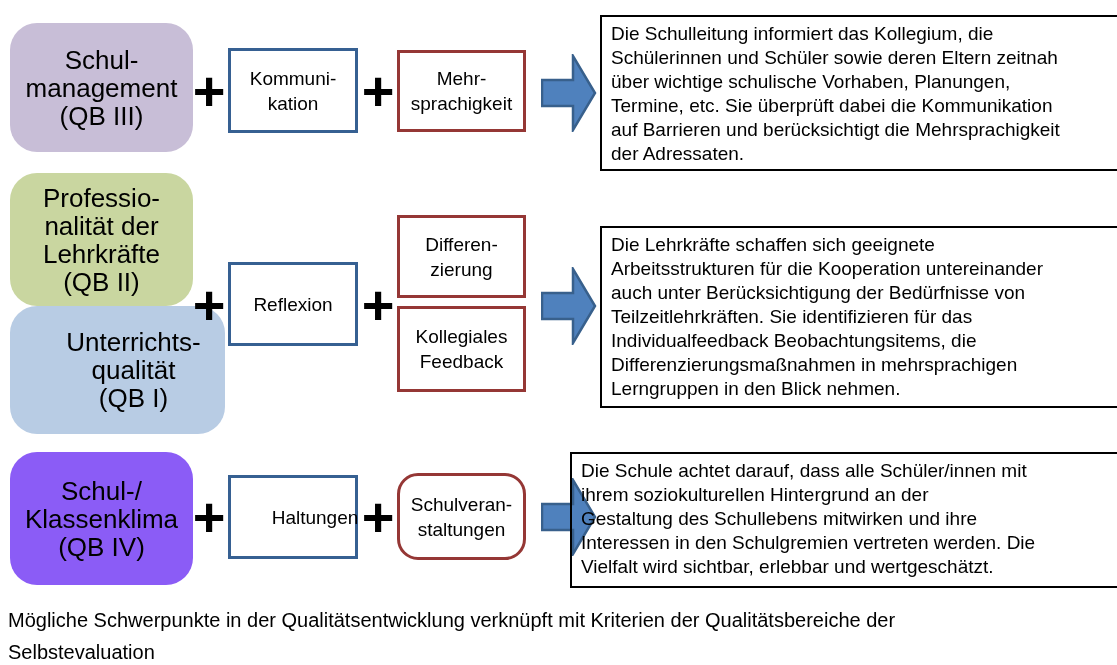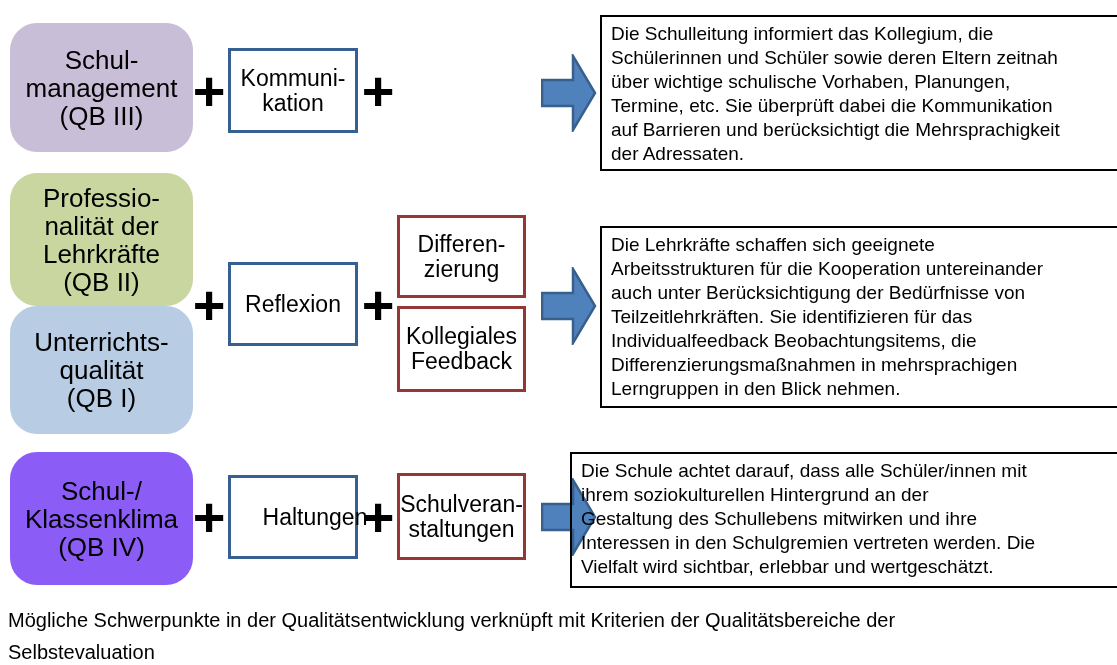--- a/index.html
+++ b/index.html
@@ -9,21 +9,21 @@
   }
   .qb {
     position:absolute; width:183px; border-radius:27px;
     display:flex; align-items:center; justify-content:center;
     text-align:center; font-size:26px; line-height:28px; white-space:pre-line;
   }
   .stroke-box {
     position:absolute; width:130px; background:#fff;
     border:3px solid #366092; box-sizing:border-box;
     display:flex; align-items:center; justify-content:center;
-    text-align:center; font-size:23px; line-height:25px; white-space:pre-line;
+    text-align:center; font-size:19px; line-height:25px; white-space:pre-line;
   }
   .plus {
     position:absolute; transform:translate(-50%,-50%);
     font-size:56px; font-weight:bold; line-height:1;
   }
   .arrow { position:absolute; width:56px; height:78px; }
   .desc {
     position:absolute; width:571px; border:2px solid #000; box-sizing:border-box;
     padding:5px 9px; font-size:19px; line-height:24px; white-space:pre;
   }
@@ -41,37 +41,41 @@
     <span>Schul-
 management
 (QB III)</span>
   </div>
   <div class="plus" style="left:209px;top:91px;">+</div>
   <div class="stroke-box" style="left: 228px; top: 48px; height: 85px; border-color: rgb(54, 96, 146);">
     <span>Kommuni-
 kation</span>
   </div>
   <div class="plus" style="left:378px;top:91px;">+</div>
+  <div class="stroke-box" style="left: 397px; top: 50px; width: 129px; height: 82px; border-color: rgb(149, 55, 53);">
+    <span>Mehr-
+sprachigkeit</span>
+  </div>
   <svg class="arrow" style="left:541px;top:54px;" viewBox="0 0 56 78">
     <polygon points="1,26 32,26 32,2 54,39 32,76 32,52 1,52" stroke-width="2.5" style="fill: rgb(79, 129, 189); stroke: rgb(56, 96, 140);"></polygon>
   </svg>
   <div class="desc" style="left: 600px; top: 15px; height: 156px; border-color: rgb(0, 0, 0);">Die Schulleitung informiert das Kollegium, die
 Schülerinnen und Schüler sowie deren Eltern zeitnah
 über wichtige schulische Vorhaben, Planungen,
 Termine, etc. Sie überprüft dabei die Kommunikation
 auf Barrieren und berücksichtigt die Mehrsprachigkeit
 der Adressaten.</div>
 
   <div class="qb" style="left: 10px; top: 173px; height: 133px; background: rgb(201, 214, 160);">
     <span>Professio-
 nalität der
 Lehrkräfte
 (QB II)</span>
   </div>
-  <div class="qb" style="left: 10px; top: 306px; height: 128px; background: rgb(184, 204, 228);">
+  <div class="qb" style="left: 10px; top: 306px; height: 128px; background: rgb(184, 204, 228); padding-left: 32px;">
     <span>Unterrichts-
 qualität
 (QB I)</span>
   </div>
   <div class="plus" style="left:209px;top:305px;">+</div>
   <div class="stroke-box" style="left: 228px; top: 262px; height: 84px; border-color: rgb(54, 96, 146);">
     <span>Reflexion</span>
   </div>
   <div class="plus" style="left:378px;top:305px;">+</div>
   <div class="stroke-box" style="left: 397px; top: 306px; width: 129px; height: 86px; border-color: rgb(149, 55, 53);">
@@ -96,21 +100,21 @@
   <div class="qb" style="left: 10px; top: 452px; height: 133px; background: #8b5cf6;">
     <span>Schul-/
 Klassenklima
 (QB IV)</span>
   </div>
   <div class="plus" style="left:209px;top:517px;">+</div>
   <div class="stroke-box" style="left: 228px; top: 475px; height: 84px; border-color: rgb(54, 96, 146); padding-left: 44px;">
     <span>Haltungen</span>
   </div>
   <div class="plus" style="left:378px;top:517px;">+</div>
-  <div class="stroke-box" style="left: 397px; top: 473px; width: 129px; height: 87px; border-color: rgb(149, 55, 53);">
+  <div class="stroke-box" style="left: 397px; top: 473px; width: 129px; height: 87px; border-color: rgb(149, 55, 53); border-radius: 21px;">
     <span>Schulveran-
 staltungen</span>
   </div>
   <svg class="arrow" style="left:541px;top:478px;" viewBox="0 0 56 78">
     <polygon points="1,26 32,26 32,2 54,39 32,76 32,52 1,52" stroke-width="2.5" style="fill: rgb(79, 129, 189); stroke: rgb(56, 96, 140);"></polygon>
   </svg>
   <div class="desc" style="left: 570px; top: 452px; height: 136px; border-color: rgb(0, 0, 0);">Die Schule achtet darauf, dass alle Schüler/innen mit
 ihrem soziokulturellen Hintergrund an der
 Gestaltung des Schullebens mitwirken und ihre
 Interessen in den Schulgremien vertreten werden. Die

